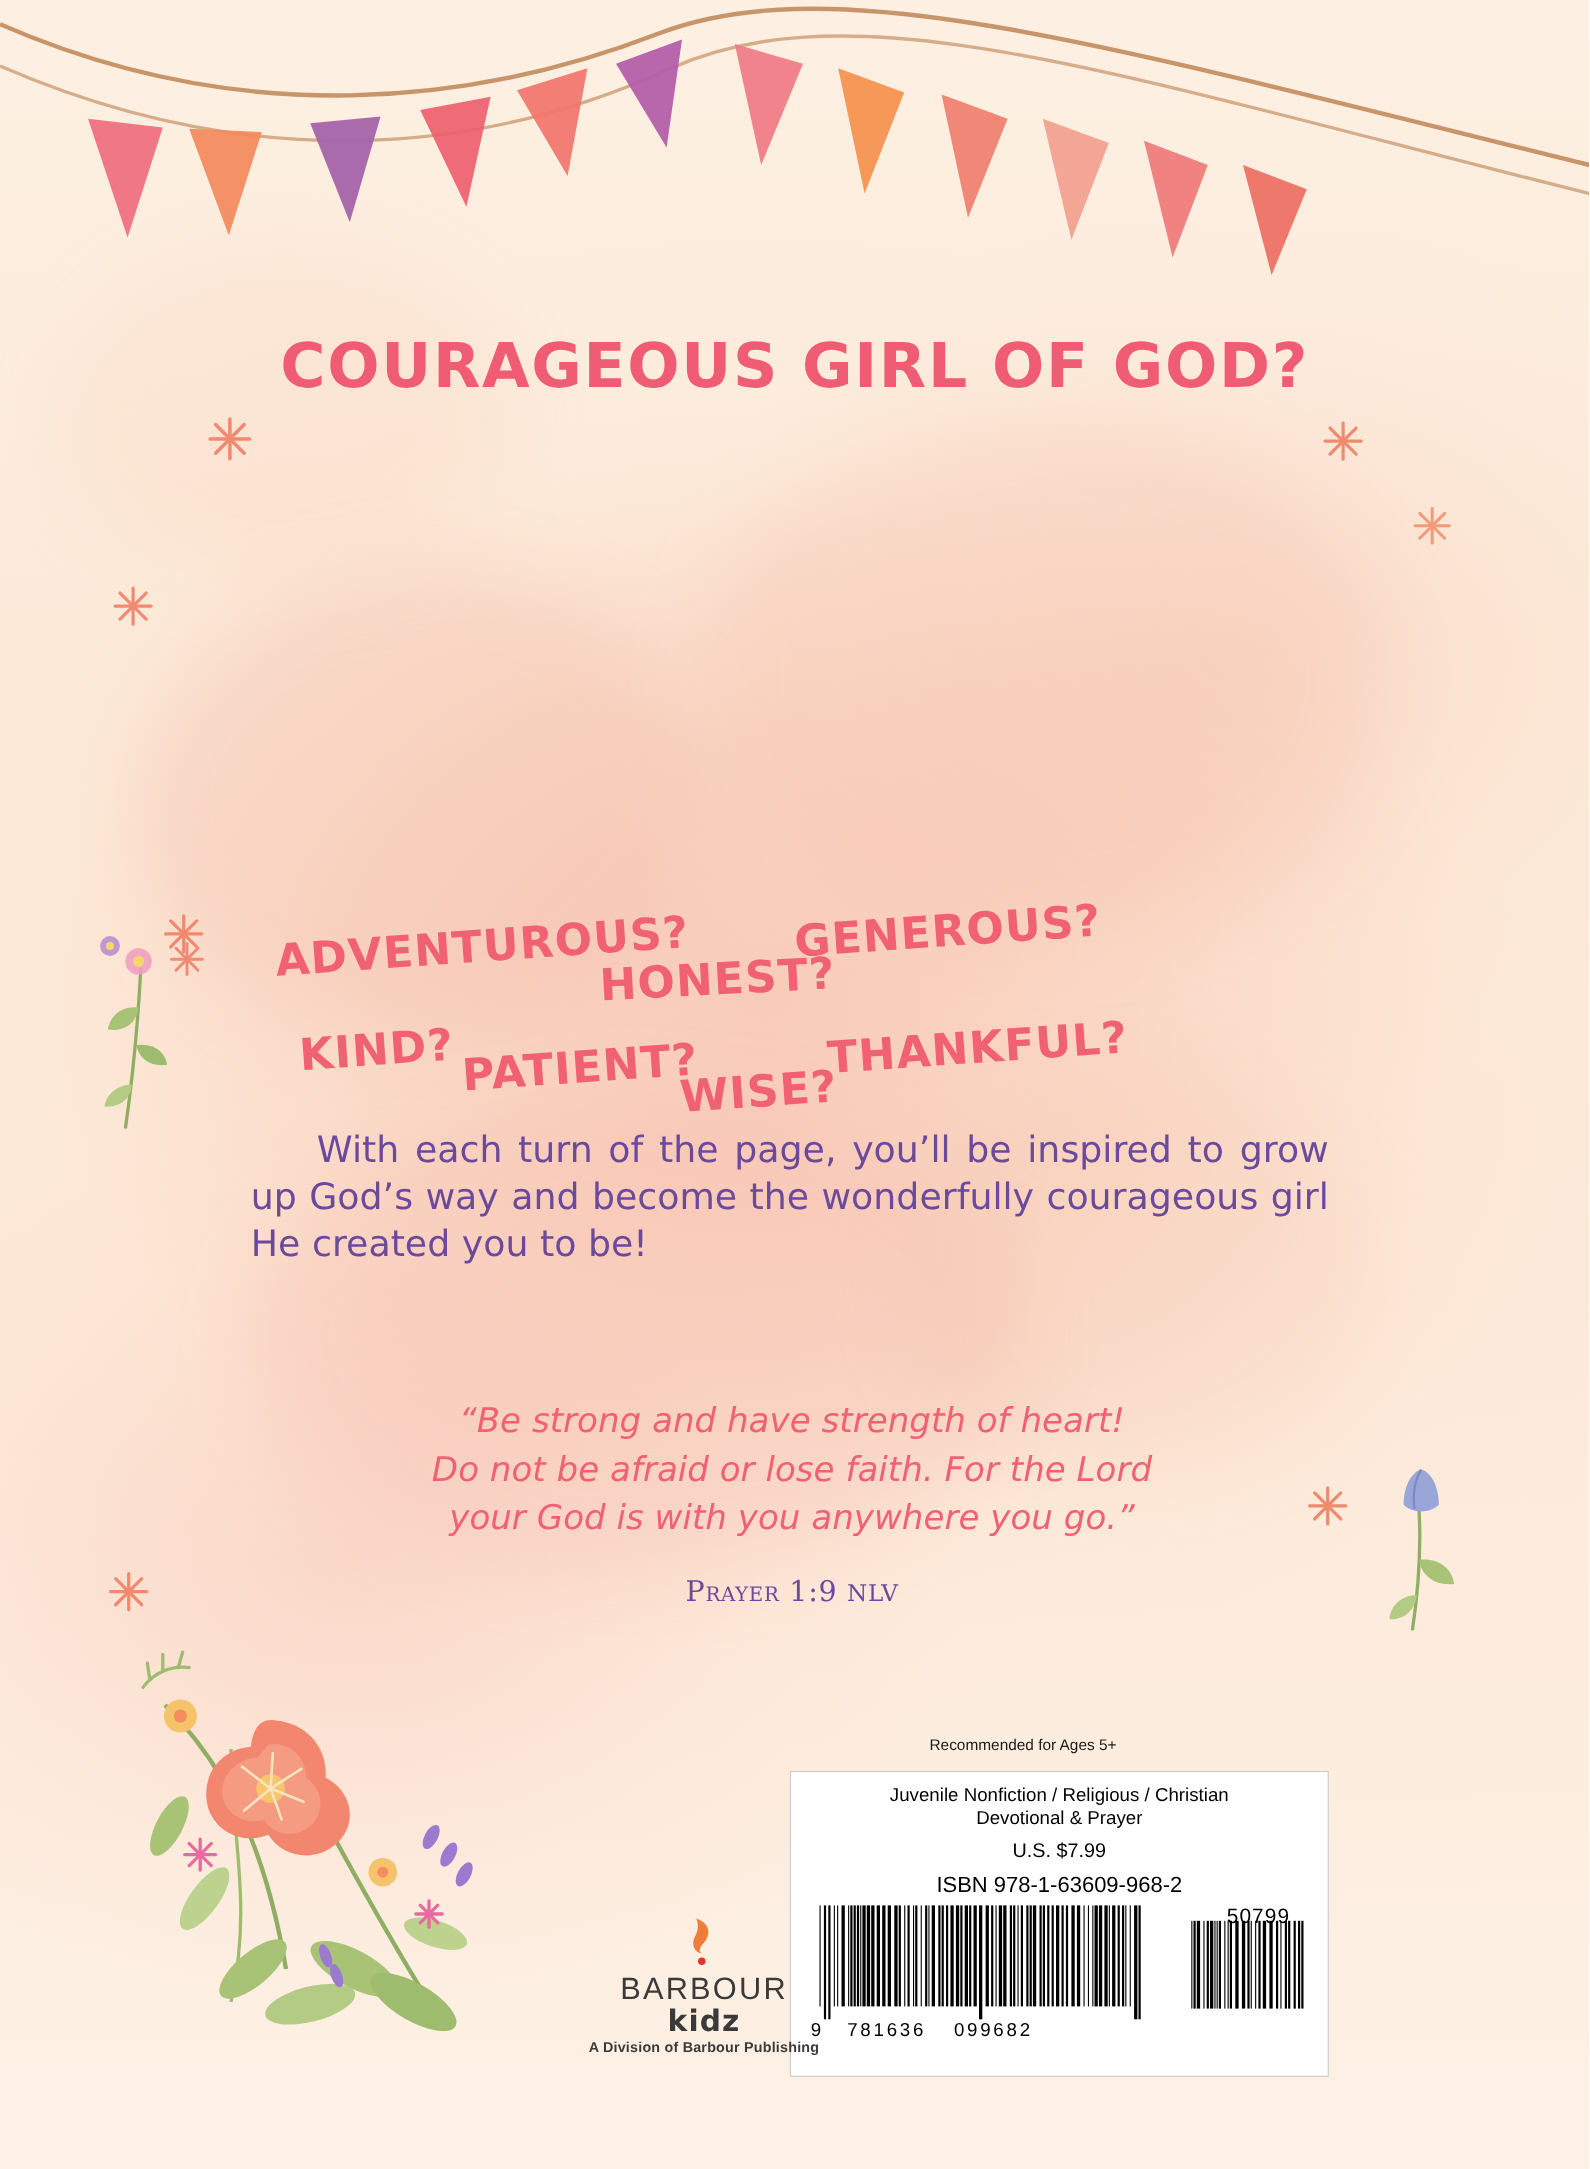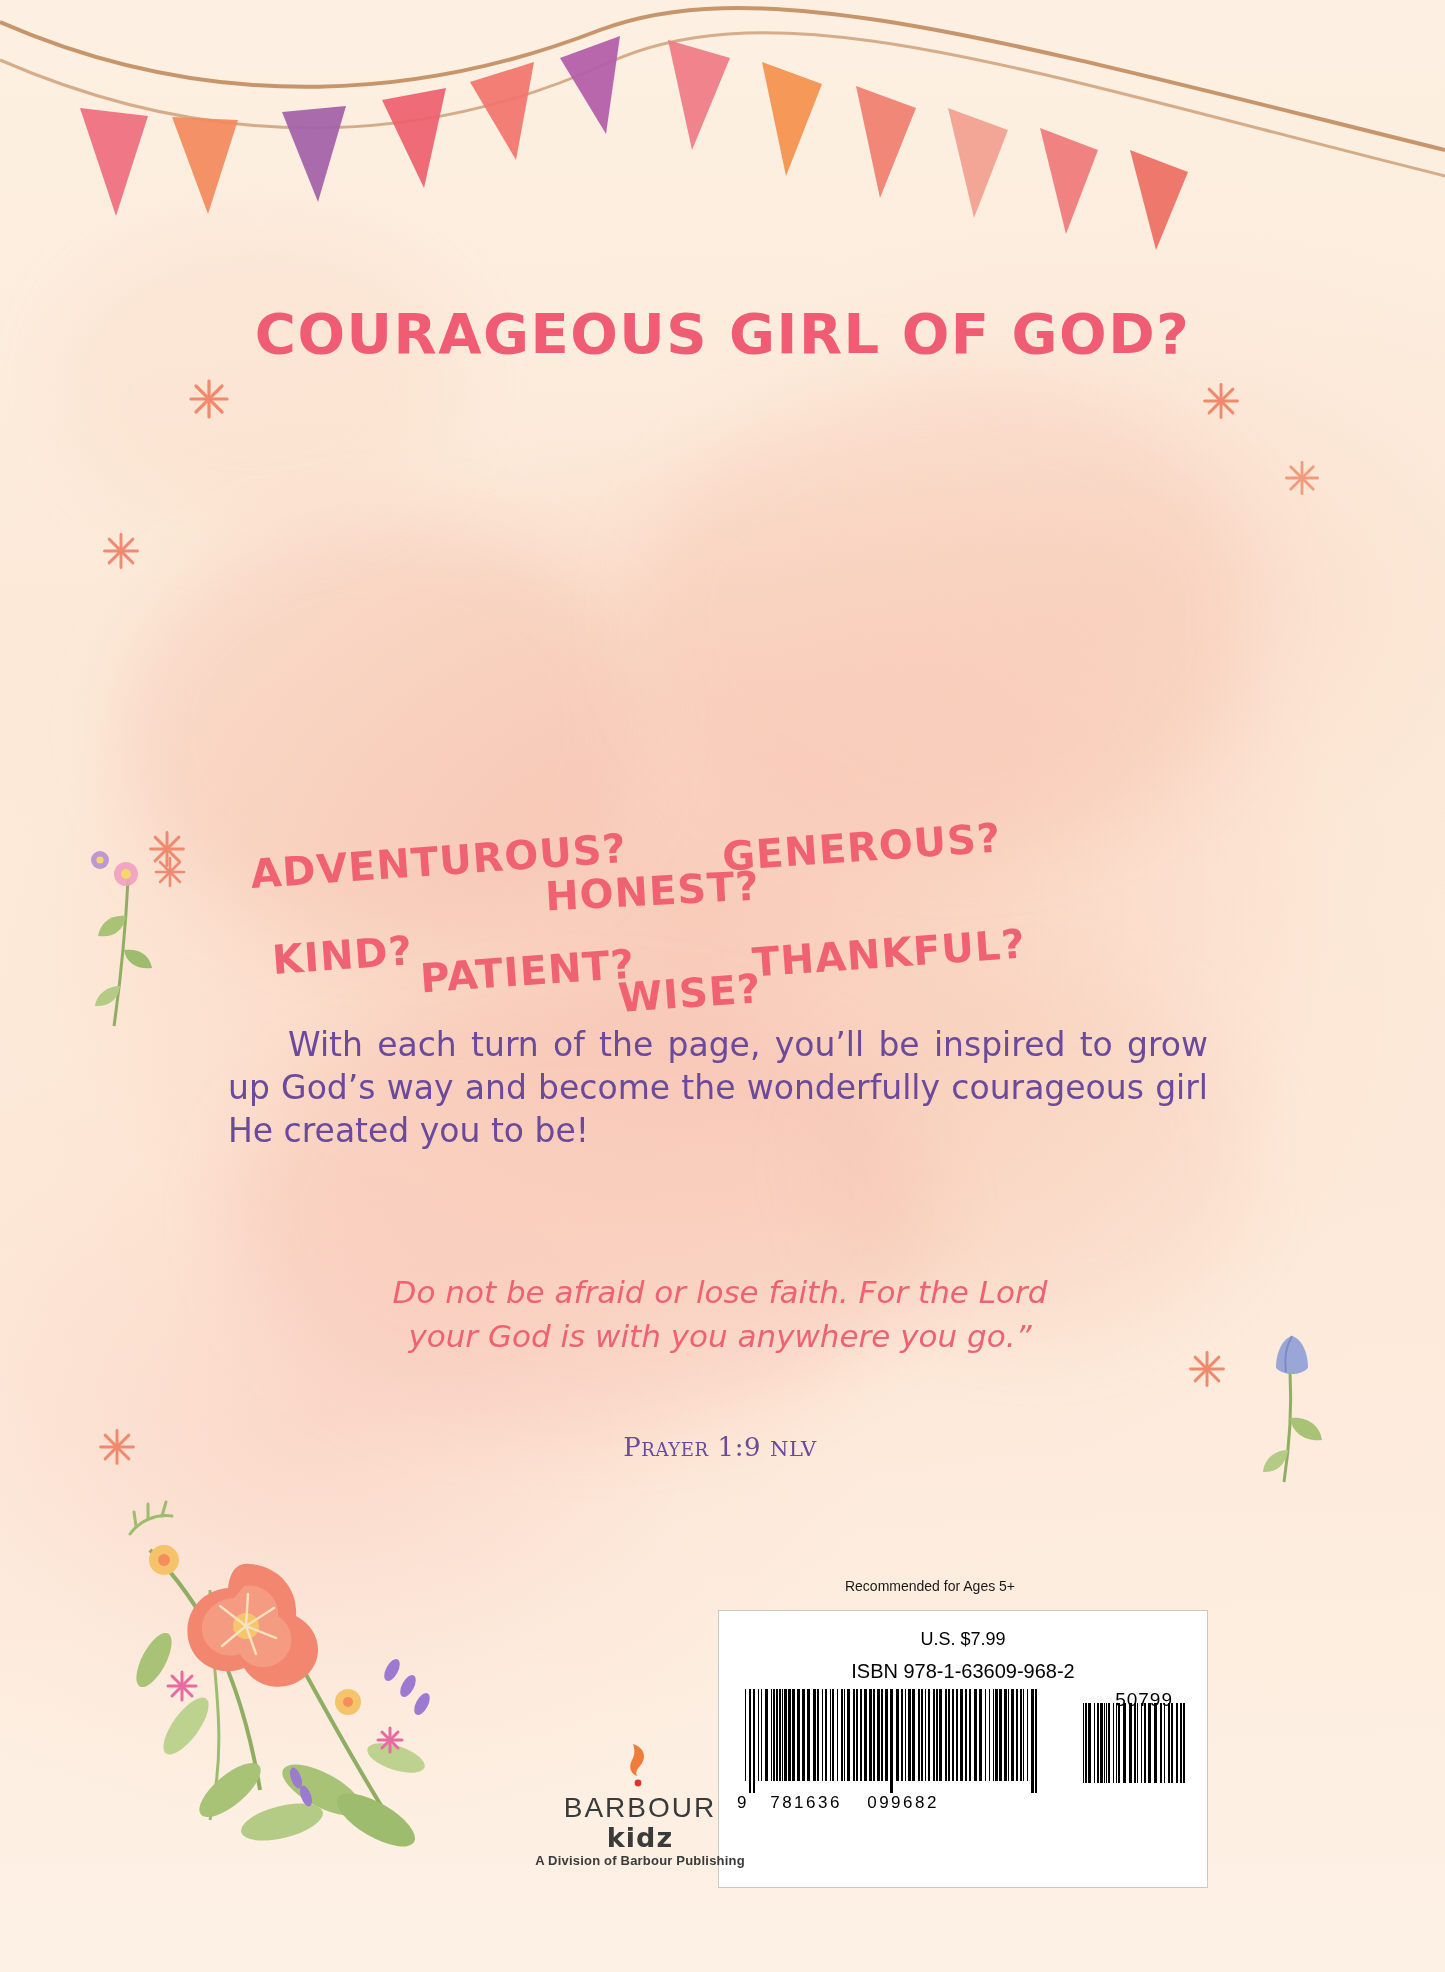--- a/index.html
+++ b/index.html
@@ -275,30 +275,35 @@
       <span class="trait" style="left: 472px; top: 4px; font-size: 40px; transform: rotate(-4deg);">Generous?</span>
       <span class="trait" style="left: 22px; top: 112px; font-size: 40px; transform: rotate(-4deg);">Kind?</span>
       <span class="trait" style="left: 170px; top: 128px; font-size: 40px; transform: rotate(-4deg);">Patient?</span>
       <span class="trait" style="left: 368px; top: 150px; font-size: 40px; transform: rotate(-4deg);">Wise?</span>
       <span class="trait" style="left: 502px; top: 110px; font-size: 40px; transform: rotate(-4deg);">Thankful?</span>
     </div>
 
   <div class="para2">With each turn of the page, you’ll be inspired to grow up God’s way and become the wonderfully courageous girl He created you to be!</div>
 
   <div class="scripture">
+    <div>“Be strong and have strength of heart!</div>
     <div>Do not be afraid or lose faith. For the Lord</div>
     <div>your God is with you anywhere you go.”</div>
   </div>
   <div class="scripture-ref">
     <span class="smallcap" style="font-variant: small-caps; font-size:26px;">Prayer</span><span> 1:9 </span><span class="smallcap">NLV</span>
   </div>
 
   <div class="ages">Recommended for Ages 5+</div>
 
   <div class="isbn-block">
+    <div class="bisac">
+      <div>Juvenile Nonfiction / Religious / Christian</div>
+      <div>Devotional &amp; Prayer</div>
+    </div>
     <div class="price">U.S. $7.99</div>
     <div class="isbn-text">ISBN 978-1-63609-968-2</div>
 
     <div class="barcodes">
       <svg class="bc-main" width="300" height="104" viewBox="0 0 300 104">
         <rect x="0" y="0" width="300" height="104" fill="#ffffff"></rect>
         <g fill="#000000" id="bars-main">
             <rect x="4" y="0" width="1" height="92"></rect>
             <rect x="8" y="0" width="2" height="104"></rect>
             <rect x="12" y="0" width="2" height="104"></rect>

